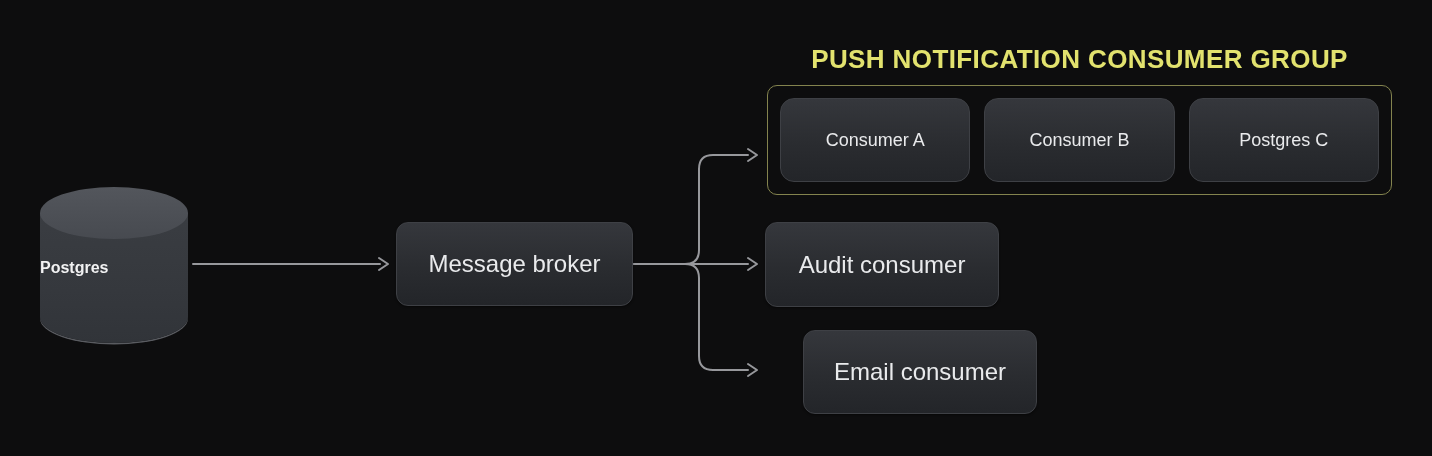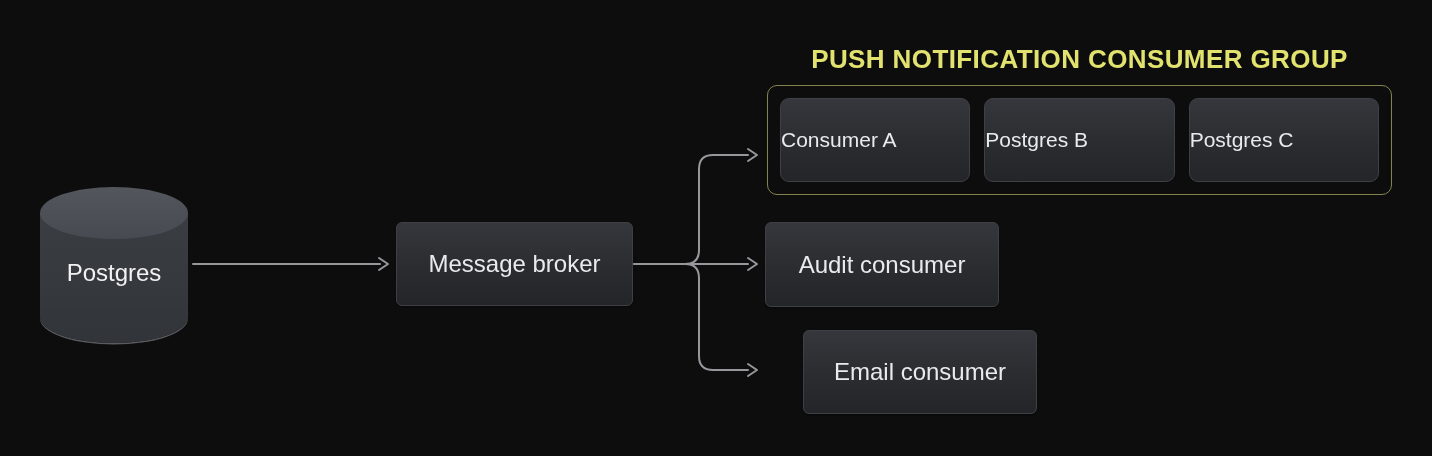--- a/index.html
+++ b/index.html
@@ -17,21 +17,21 @@
   }
   #connectors {
     position: absolute;
     left: 0; top: 0;
     width: 1432px; height: 456px;
     pointer-events: none;
   }
   .node {
     position: absolute;
     box-sizing: border-box;
-    border-radius: 6px;
+    border-radius: 12px;
     background: linear-gradient(180deg, #35373c 0%, #2a2c30 55%, #232529 100%);
     border: 1px solid #3e4045;
     display: flex;
     align-items: center;
     justify-content: center;
     color: #e9eaec;
     font-size: 24px;
     box-shadow: 0 1px 2px rgba(0,0,0,0.5);
   }
   #broker-node { left: 396px; top: 222px; width: 237px; height: 84px; }
@@ -47,27 +47,28 @@
     border: 1.5px solid #83834e;
     border-radius: 10px;
     display: flex;
     gap: 14px;
     padding: 12px;
     align-items: stretch;
   }
   .consumer-box {
     flex: 1;
     box-sizing: border-box;
-    border-radius: 9px;
+    border-radius: 14px;
     background: linear-gradient(180deg, #35373c 0%, #2a2c30 55%, #232529 100%);
     border: 1px solid #3e4045;
     display: flex;
     align-items: center;
+    justify-content: center;
     color: #e9eaec;
-    font-size: 21px;
+    font-size: 18px;
   }
   #group-title {
     position: absolute;
     left: 767px; top: 44px;
     width: 625px;
     text-align: center;
     color: #e2e26e;
     font-size: 26px;
     font-weight: 700;
     letter-spacing: 0.4px;
@@ -103,23 +104,23 @@
     top: 0;
     height: 52px;
     border-radius: 50%;
     background: linear-gradient(180deg, #53565c 0%, #474a50 100%);
   }
   .cyl-label {
     position: absolute;
     left: 0;
     top: 72px;
     width: 100%;
-    text-align: center;
     color: #f2f2f3;
-    font-size: 24px;
+    font-size: 16px;
+    font-weight: bold;
   }
 </style>
 </head>
 <body>
 
 <div id="canvas">
 
   <svg id="connectors" viewBox="0 0 1432 456" xmlns="http://www.w3.org/2000/svg">
     <g stroke="#97989c" stroke-width="2" fill="none" stroke-linecap="round" stroke-linejoin="round">
 
@@ -148,21 +149,21 @@
     <span>Message broker</span>
   </div>
 
   <div id="group-title">PUSH NOTIFICATION CONSUMER GROUP</div>
 
   <div id="consumer-group">
     <div class="consumer-box">
       <span>Consumer A</span>
     </div>
     <div class="consumer-box">
-      <span>Postgres B</span>
+      <span>Consumer B</span>
     </div>
     <div class="consumer-box">
       <span>Postgres C</span>
     </div>
   </div>
 
   <div id="audit-node" class="node">
     <span>Audit consumer</span>
   </div>
 

